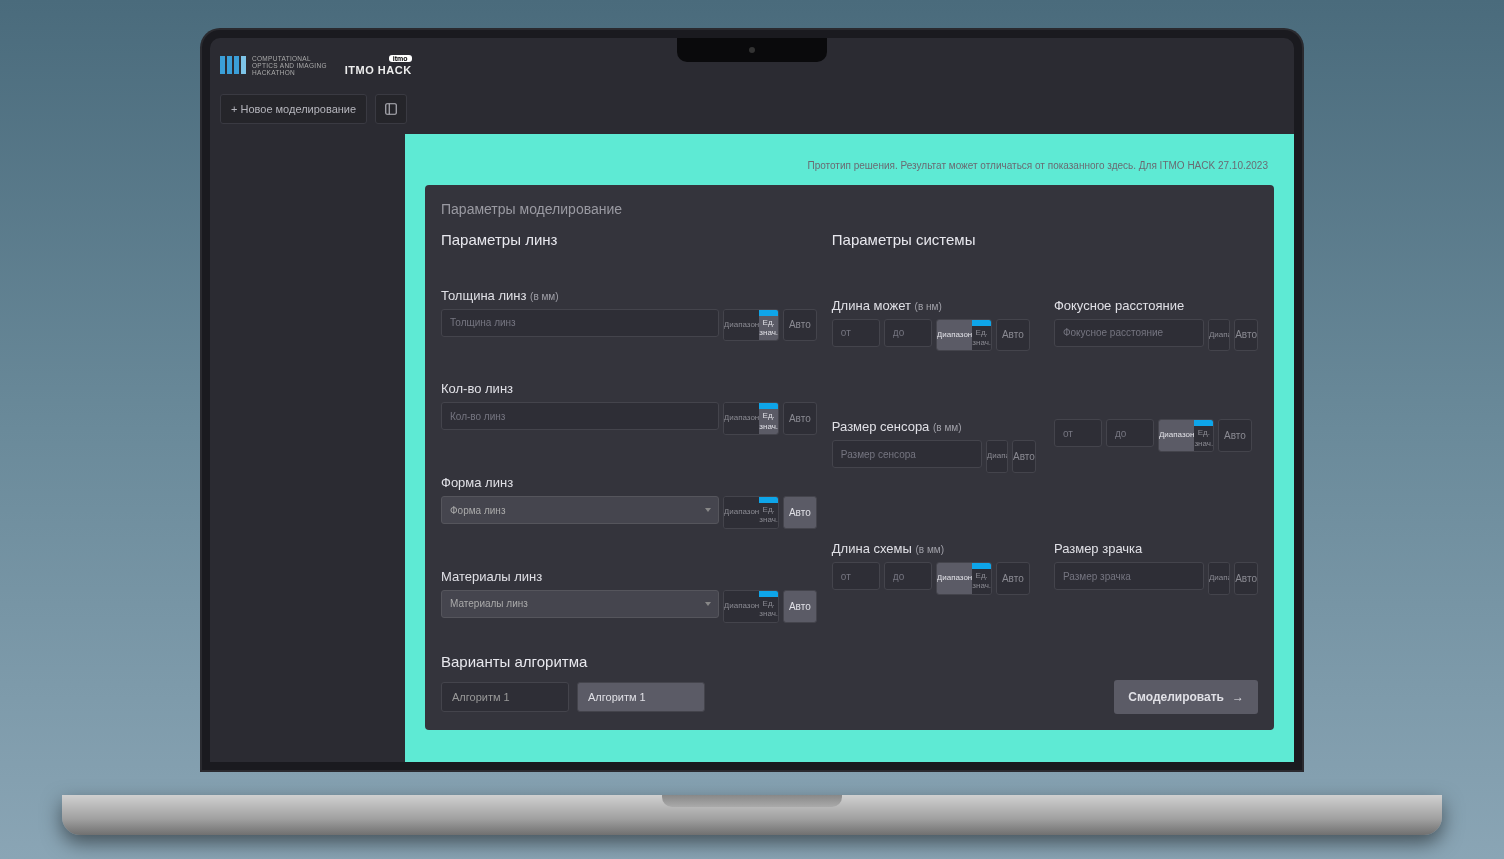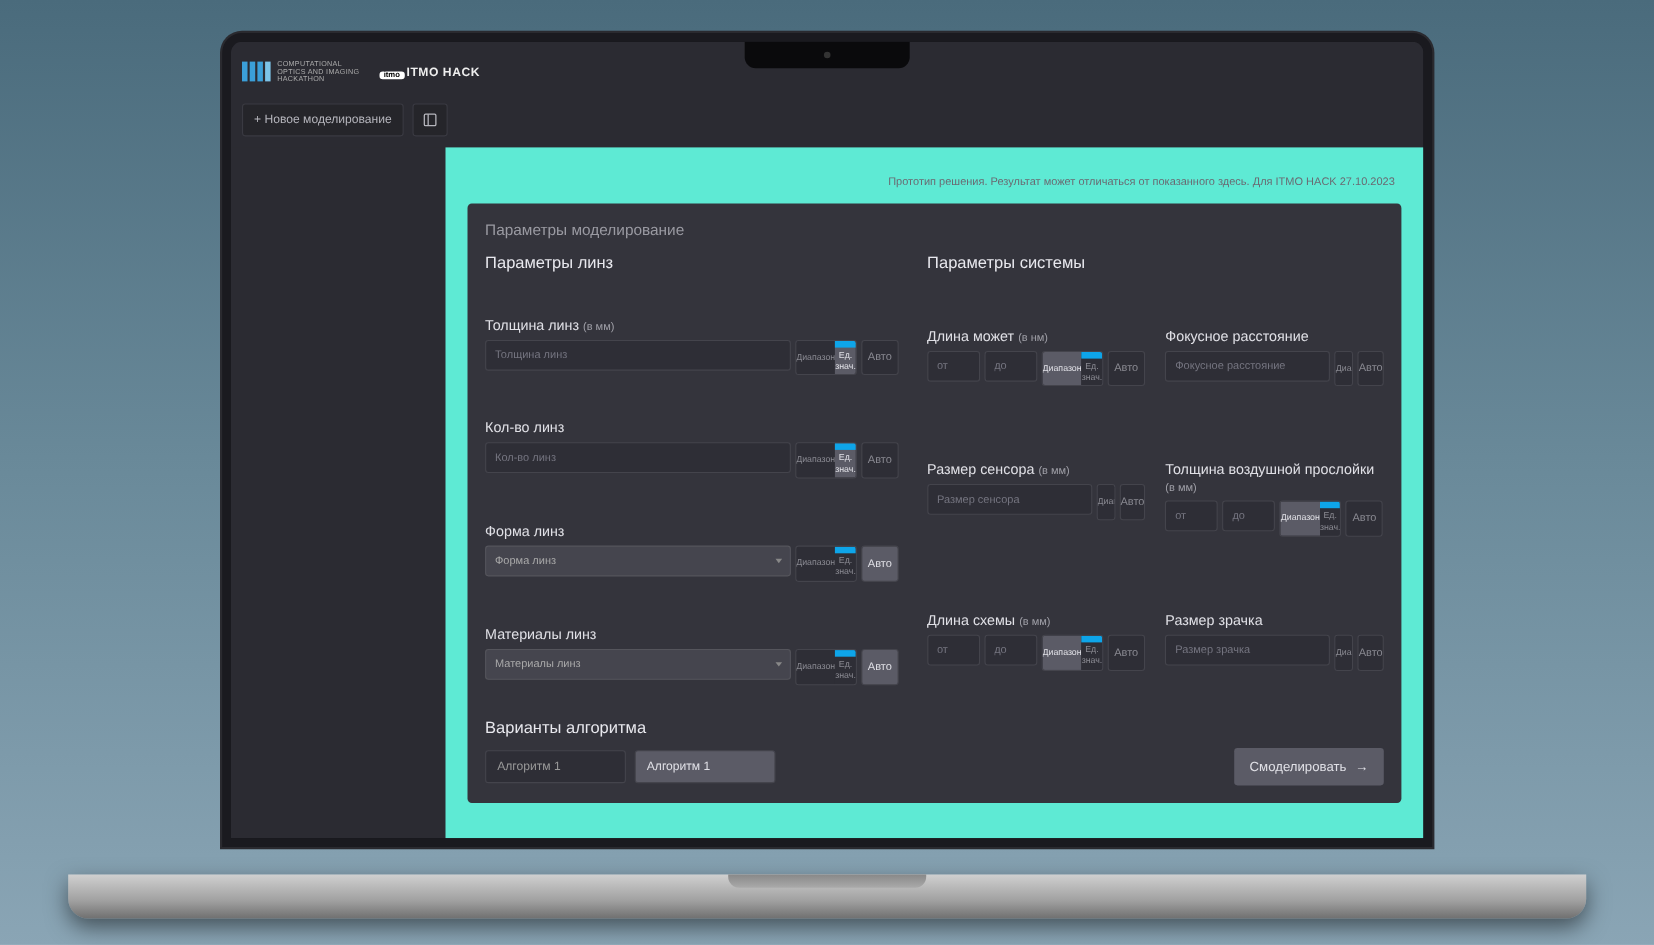--- a/index.html
+++ b/index.html
@@ -111,21 +111,21 @@
     }
     .logo-text {
       font-size: 6.5px;
       line-height: 1.1;
       color: #aaa;
       text-transform: uppercase;
       letter-spacing: 0.3px;
     }
     .logo-right {
       display: flex;
-      flex-direction: row;
+      flex-direction: column;
       align-items: flex-end;
       gap: 2px;
       margin-left: 8px;
     }
     .logo-itmo-tag {
       background: #fff;
       color: #000;
       font-size: 7px;
       font-weight: 700;
       padding: 0 4px;
@@ -190,21 +190,21 @@
       border-radius: 4px;
       padding: 16px;
     }
     .panel-title {
       font-size: 14px;
       color: #9a9aa2;
       margin-bottom: 14px;
     }
     .cols {
       display: flex;
-      gap: 26px;
+      gap: 15px;
     }
     .col-left { width: 46%; }
     .col-right { flex: 1; }
     .section-title {
       font-size: 15px;
       font-weight: 500;
       color: #e8e8ee;
       margin-bottom: 10px;
     }
     .right-grid {
@@ -330,20 +330,21 @@
       background: #5b5b66;
       border: none;
       color: #e0e0e6;
       font-size: 12px;
       padding: 10px 14px;
       border-radius: 3px;
       cursor: pointer;
       display: flex;
       align-items: center;
       gap: 8px;
+      font-weight: bold;
     }
   </style>
 </head>
 <body>
 
 <div class="laptop">
   <div class="laptop-screen">
     <div class="laptop-notch"></div>
 
     <div class="app">
@@ -486,24 +487,20 @@
                       <input class="input" placeholder="Размер сенсора" style="">
                       <div class="toggle-col">
                         <button>Диапазон</button>
                         <button class="on">Ед. знач.</button>
                       </div>
                       <button class="btn-auto">Авто</button>
                     </div>
                   </div>
 
                   <div class="field">
-                    <div class="field-label">
-                      <span>Толщина воздушной прослойки</span>
-                      <span class="unit">(в мм)</span>
-                    </div>
                     <div class="field-row">
                       <input class="input input-sm" placeholder="от" style="">
                       <input class="input input-sm" placeholder="до" style="">
                       <div class="toggle-col">
                         <button class="on">Диапазон</button>
                         <button>Ед. знач.</button>
                       </div>
                       <button class="btn-auto">Авто</button>
                     </div>
                   </div>

